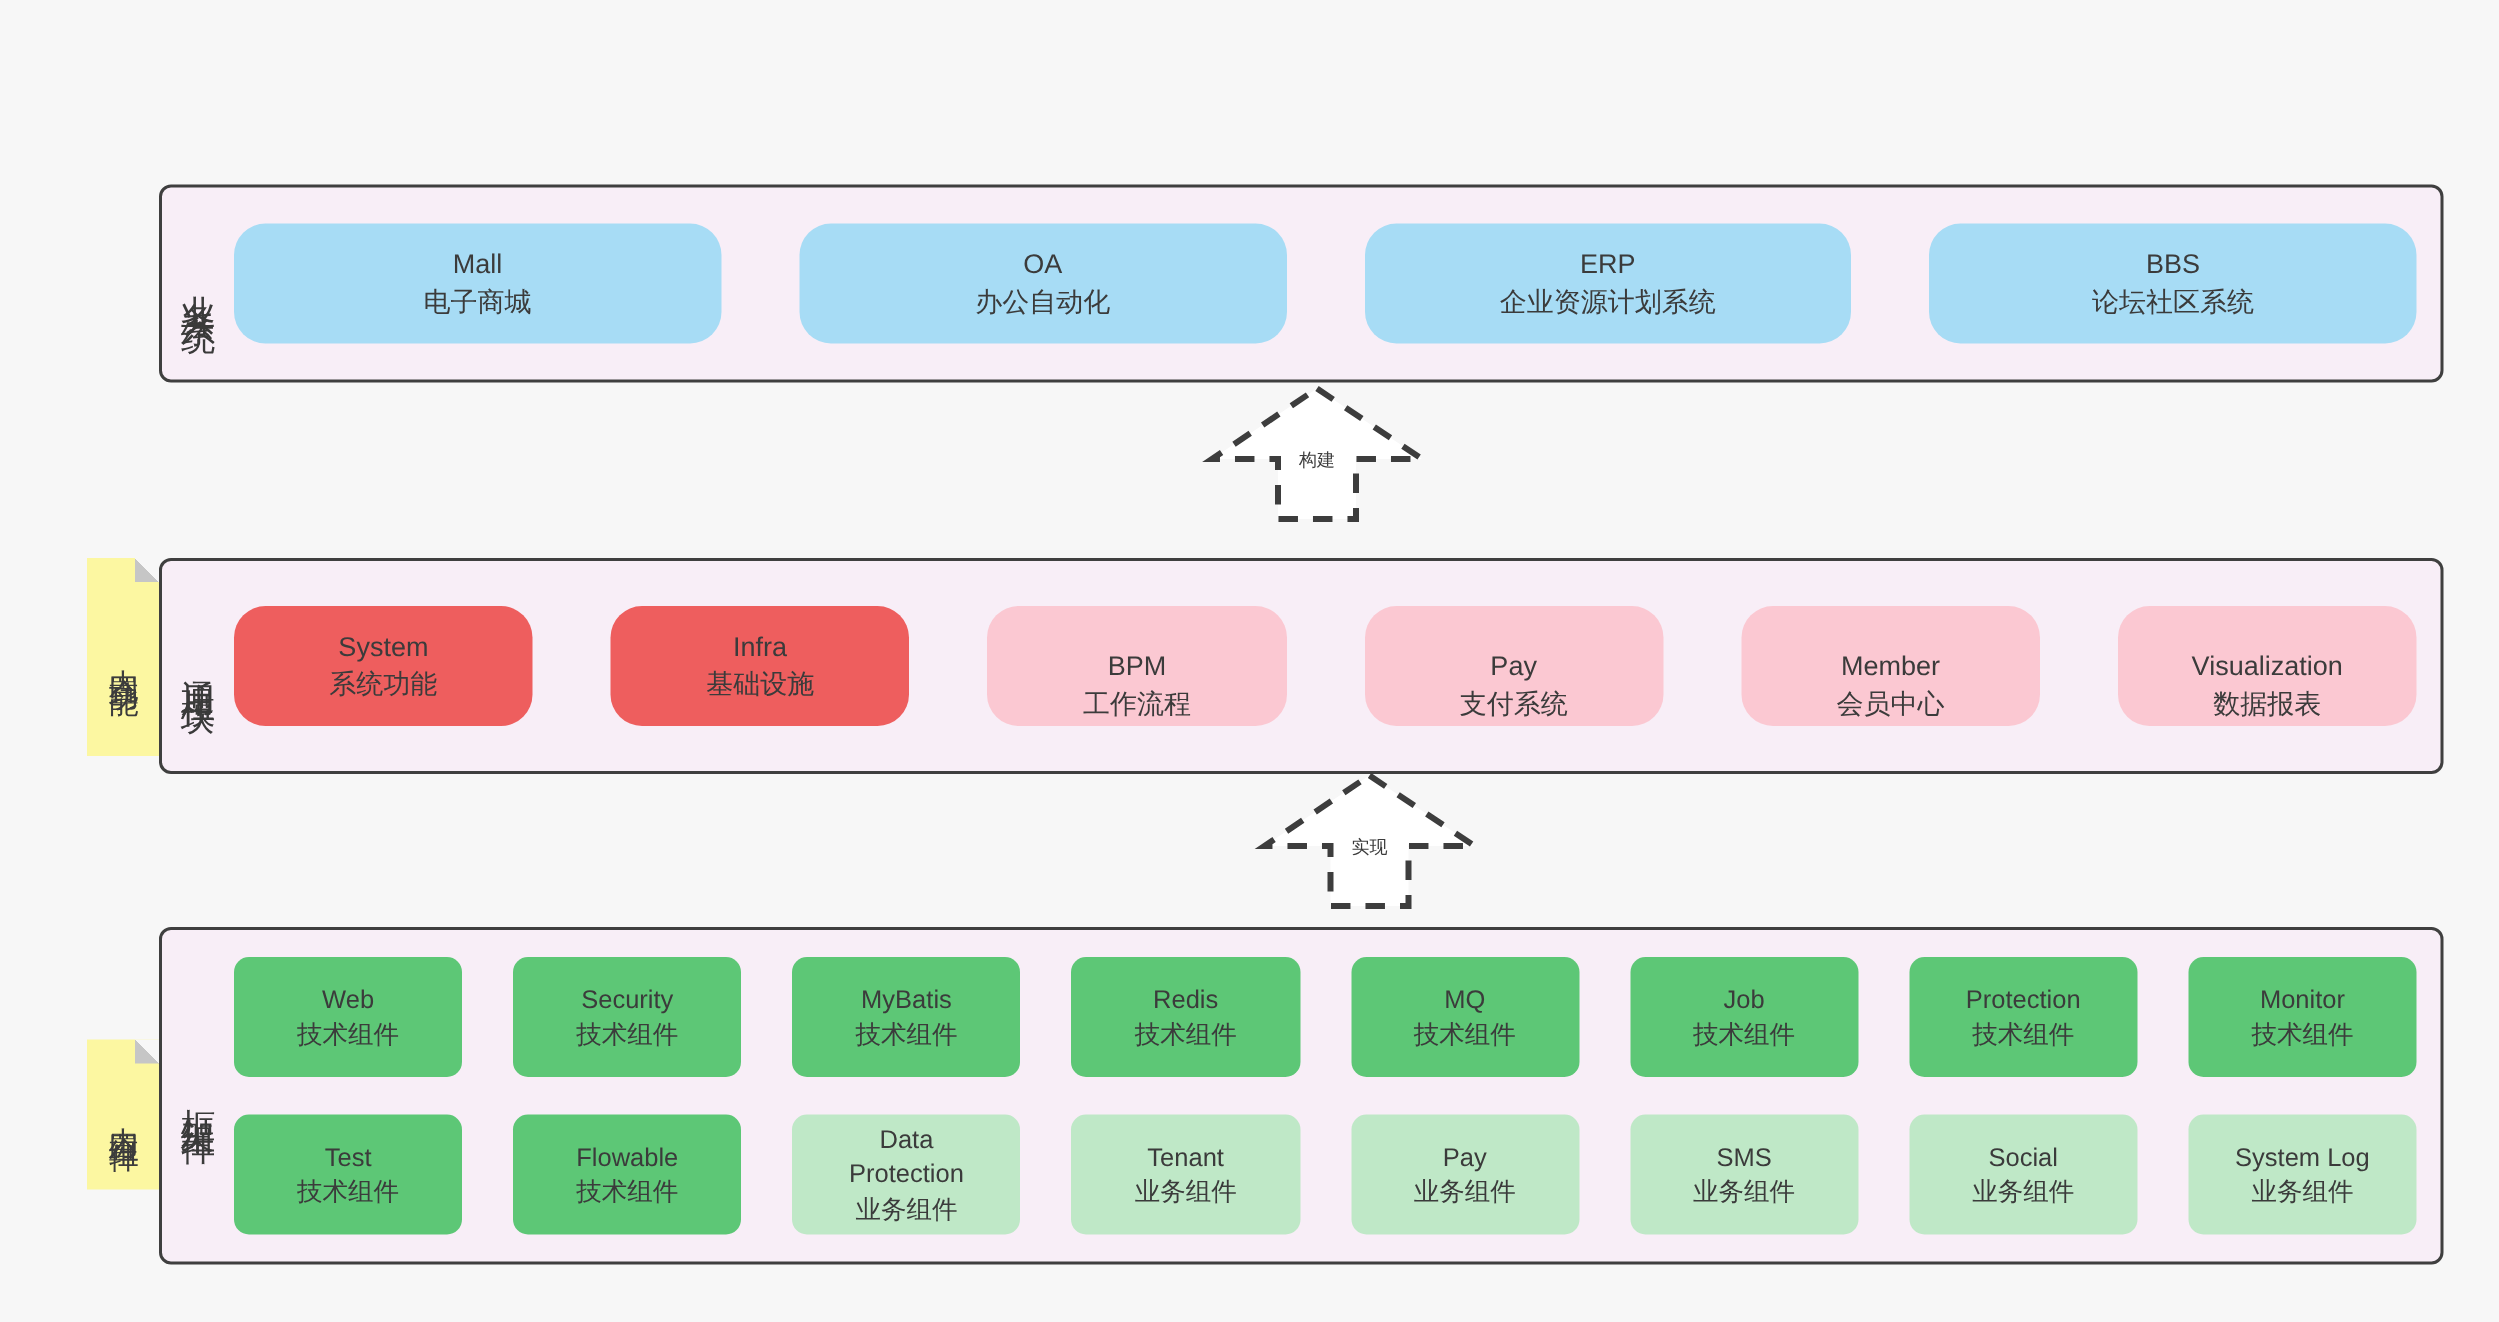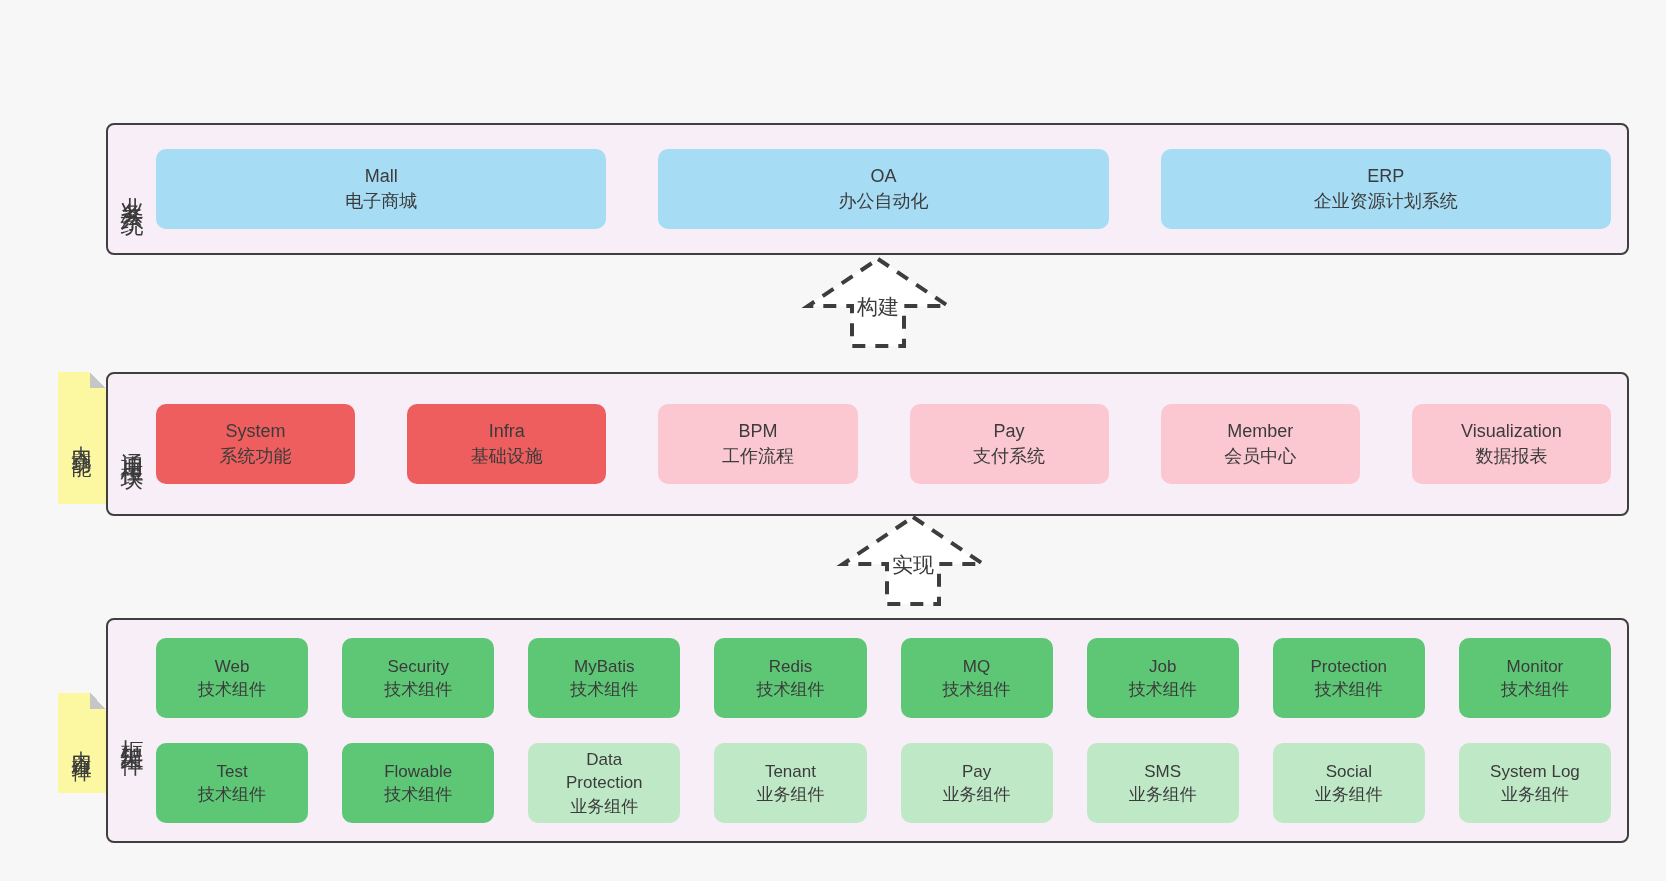--- a/index.html
+++ b/index.html
@@ -24,36 +24,36 @@
   #panel-modules{top:372px;height:144px;}
   #panel-framework{top:618px;height:225px;}
   .side-label{
     width:48px; flex:0 0 48px; display:flex; align-items:center; justify-content:center;
     writing-mode:vertical-rl; text-orientation:upright;
     font-size:23px; letter-spacing:5px; line-height:1; color:#3a3a3a;
   }
   .boxes{
     flex:1; display:flex; align-items:center; gap:52px; padding:0 16px 0 0;
   }
-  .boxes .box{flex:1 1 0; min-height:80px;}
+  .boxes .box{flex:1 1 0; min-height:80px;border-radius:21px;}
   .grid{
     flex:1; display:grid; grid-template-columns:repeat(8,1fr);
     gap:25px 34px; align-content:center; padding:0 16px 0 0;
   }
   .grid .box{min-height:80px;}
   .box{
     border-radius:10px; display:flex; flex-direction:column;
     align-items:center; justify-content:center; text-align:center;
     font-size:18px; line-height:1.38; color:var(--text); padding:2px 4px; box-sizing:border-box;
   }
   .grid .box{font-size:17px;}
   .grid .box .name{max-width:108px;}
   .box.blue{background:var(--blue);}
   .box.red{background:var(--red);}
-  .box.pink{background:var(--pink);}
+  .box.pink{background:var(--pink);justify-content:flex-end;}
   .box.green{background:var(--green);}
   .box.lightgreen{background:var(--lightgreen);}
   .note{
     position:absolute; left:58px; width:48px; box-sizing:border-box;
     background:var(--yellow);
     display:flex; align-items:center; justify-content:center;
     writing-mode:vertical-rl; text-orientation:upright;
     font-size:20px; letter-spacing:4px; line-height:1; color:#3c3c3c;
   }
   #note-modules{top:372px;height:132px;}
@@ -61,21 +61,21 @@
   .note::after{
     content:""; position:absolute; top:0; right:0; width:16px; height:16px;
     background:linear-gradient(225deg, var(--page-bg) 0 50%, #c6c6c6 50% 100%);
   }
   .arrow{position:absolute; width:160px; height:94px;}
   #arrow-build{left:798px;top:256px;}
   #arrow-implement{left:833px;top:514px;}
   .arrow svg{display:block;}
   .arrow .arrow-label{
     position:absolute; left:50%; top:52px; transform:translate(-50%,-55%);
-    background:#ffffff; padding:1px 3px; font-size:21px; color:#3c3c3c; white-space:nowrap;
+    background:#ffffff; padding:1px 3px; font-size:12px; color:#3c3c3c; white-space:nowrap;
   }
 </style>
 </head>
 <body>
 
 <div class="canvas">
 
   <div class="panel" id="panel-business">
     <div class="side-label">业务系统</div>
     <div class="boxes">
@@ -83,20 +83,24 @@
           <span class="name">Mall</span>
           <span class="desc">电子商城</span>
         </div>
         <div class="box blue">
           <span class="name">OA</span>
           <span class="desc">办公自动化</span>
         </div>
         <div class="box blue">
           <span class="name">ERP</span>
           <span class="desc">企业资源计划系统</span>
+        </div>
+        <div class="box blue">
+          <span class="name">BBS</span>
+          <span class="desc">论坛社区系统</span>
         </div>
       </div>
   </div>
 
   <div class="arrow" id="arrow-build">
     <svg width="160" height="94" viewBox="0 0 160 94">
       <polygon points="80,3 150,50 106,50 106,90 54,90 54,50 10,50" fill="#ffffff" stroke="#3d3d3d" stroke-width="4" stroke-dasharray="13 10" stroke-linejoin="miter"></polygon>
     </svg>
     <span class="arrow-label">构建</span>
   </div>

